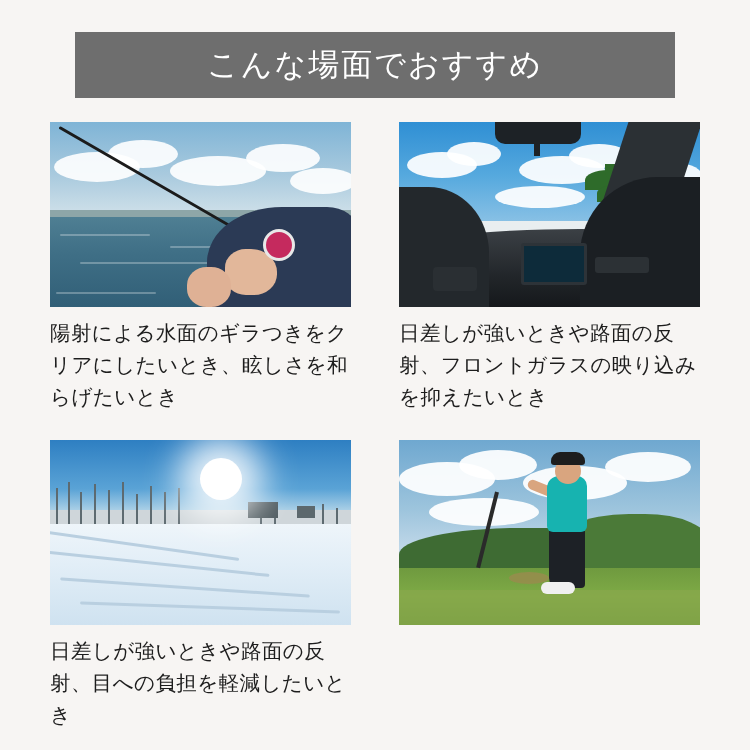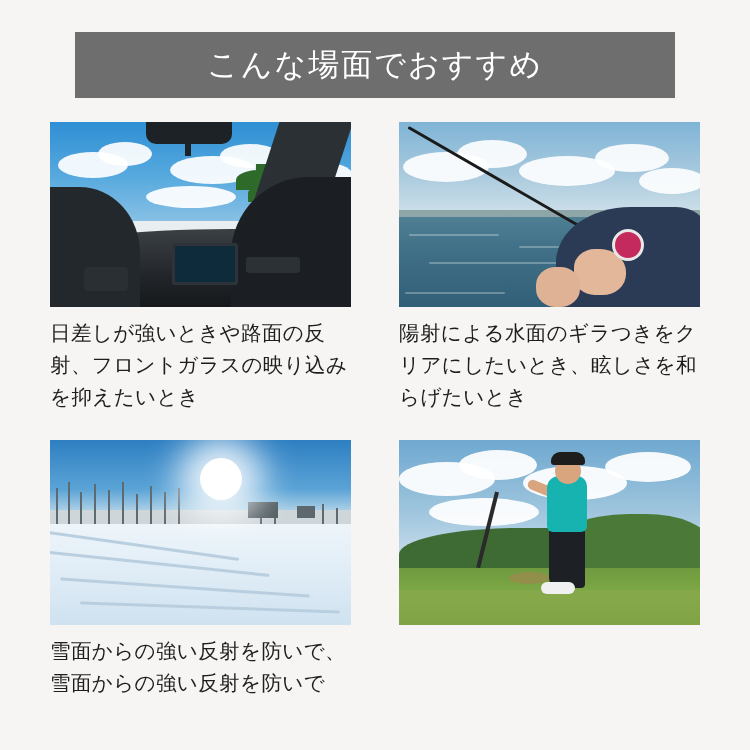--- a/index.html
+++ b/index.html
@@ -268,20 +268,44 @@
 
 <div class="page">
 
   <div class="title-bar">
     <span class="title-text">こんな場面でおすすめ</span>
   </div>
 
   <div class="grid">
 
     <div class="row row-1">
+
+      <div class="cell">
+        <div class="photo">
+          <div class="p2-sky"></div>
+          <div class="p2-cloud" style="left:4px;  top:30px; width:86px; height:30px;"></div>
+          <div class="p2-cloud" style="left:58px; top:18px; width:70px; height:28px;"></div>
+          <div class="p2-cloud" style="left:120px;top:34px; width:96px; height:30px;"></div>
+          <div class="p2-cloud" style="left:196px;top:22px; width:74px; height:28px;"></div>
+          <div class="p2-cloud" style="left:240px;top:46px; width:66px; height:26px;"></div>
+          <div class="p2-far"></div>
+          <div class="p2-sea"></div>
+          <div class="p2-wave" style="left:10px;  top:112px; width:90px;"></div>
+          <div class="p2-wave" style="left:120px; top:124px; width:110px;"></div>
+          <div class="p2-wave" style="left:30px;  top:140px; width:140px;"></div>
+          <div class="p2-wave" style="left:140px; top:158px; width:120px;"></div>
+          <div class="p2-wave" style="left:6px;   top:170px; width:100px;"></div>
+          <div class="p2-rod"></div>
+          <div class="p2-arm"></div>
+          <div class="p2-hand"></div>
+          <div class="p2-hand2"></div>
+          <div class="p2-reel"></div>
+        </div>
+        <div class="caption">陽射による水面のギラつきをクリアにしたいとき、眩しさを和らげたいとき</div>
+      </div>
 
       <div class="cell">
         <div class="photo">
           <div class="p1-sky"></div>
           <div class="p1-cloud" style="left:8px;  top:30px; width:70px; height:26px;"></div>
           <div class="p1-cloud" style="left:48px; top:20px; width:54px; height:24px;"></div>
           <div class="p1-cloud" style="left:120px;top:34px; width:86px; height:28px;"></div>
           <div class="p1-cloud" style="left:170px;top:22px; width:60px; height:24px;"></div>
           <div class="p1-cloud" style="left:236px;top:40px; width:66px; height:24px;"></div>
           <div class="p1-cloud" style="left:96px; top:64px; width:90px; height:22px;"></div>
@@ -297,44 +321,20 @@
           <div class="p1-dash-right"></div>
           <div class="p1-dash-left"></div>
           <div class="p1-vent"></div>
           <div class="p1-nav"></div>
           <div class="p1-dial"></div>
           <div class="p1-mirror"></div>
           <div class="p1-mirror-stem"></div>
         </div>
         <div class="caption">日差しが強いときや路面の反射、フロントガラスの映り込みを抑えたいとき</div>
       </div>
-
-      <div class="cell">
-        <div class="photo">
-          <div class="p2-sky"></div>
-          <div class="p2-cloud" style="left:4px;  top:30px; width:86px; height:30px;"></div>
-          <div class="p2-cloud" style="left:58px; top:18px; width:70px; height:28px;"></div>
-          <div class="p2-cloud" style="left:120px;top:34px; width:96px; height:30px;"></div>
-          <div class="p2-cloud" style="left:196px;top:22px; width:74px; height:28px;"></div>
-          <div class="p2-cloud" style="left:240px;top:46px; width:66px; height:26px;"></div>
-          <div class="p2-far"></div>
-          <div class="p2-sea"></div>
-          <div class="p2-wave" style="left:10px;  top:112px; width:90px;"></div>
-          <div class="p2-wave" style="left:120px; top:124px; width:110px;"></div>
-          <div class="p2-wave" style="left:30px;  top:140px; width:140px;"></div>
-          <div class="p2-wave" style="left:140px; top:158px; width:120px;"></div>
-          <div class="p2-wave" style="left:6px;   top:170px; width:100px;"></div>
-          <div class="p2-rod"></div>
-          <div class="p2-arm"></div>
-          <div class="p2-hand"></div>
-          <div class="p2-hand2"></div>
-          <div class="p2-reel"></div>
-        </div>
-        <div class="caption">陽射による水面のギラつきをクリアにしたいとき、眩しさを和らげたいとき</div>
-      </div>
     </div>
 
     <div class="row row-2">
 
       <div class="cell">
         <div class="photo">
           <div class="p3-sky"></div>
           <div class="p3-trees">
             <div class="p3-tree" style="left:6px;   height:44px;"></div>
             <div class="p3-tree" style="left:18px;  height:50px;"></div>
@@ -353,21 +353,21 @@
           </div>
           <div class="p3-hut"></div>
           <div class="p3-hut2"></div>
           <div class="p3-snow"></div>
           <div class="p3-track" style="left:-10px; top:104px; width:200px; transform:rotate(8deg);"></div>
           <div class="p3-track" style="left:-10px; top:122px; width:230px; transform:rotate(6deg);"></div>
           <div class="p3-track" style="left:10px;  top:146px; width:250px; transform:rotate(4deg);"></div>
           <div class="p3-track" style="left:30px;  top:166px; width:260px; transform:rotate(2deg);"></div>
           <div class="p3-sun"></div>
         </div>
-        <div class="caption">雪面からの強い反射を防いで、雪面からの強い反射を防いで</div>
+        <div class="caption">日差しが強いときや路面の反射、目への負担を軽減したいとき</div>
       </div>
 
       <div class="cell">
         <div class="photo">
           <div class="p4-sky"></div>
           <div class="p4-cloud" style="left:0px;   top:22px; width:96px; height:34px;"></div>
           <div class="p4-cloud" style="left:60px;  top:10px; width:78px; height:30px;"></div>
           <div class="p4-cloud" style="left:124px; top:26px; width:104px; height:34px;"></div>
           <div class="p4-cloud" style="left:206px; top:12px; width:86px; height:30px;"></div>
           <div class="p4-cloud" style="left:30px;  top:58px; width:110px; height:28px;"></div>

